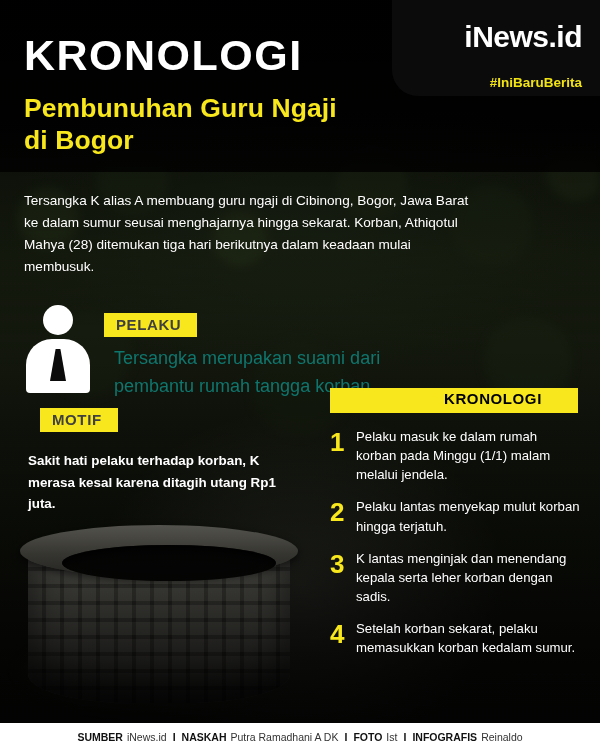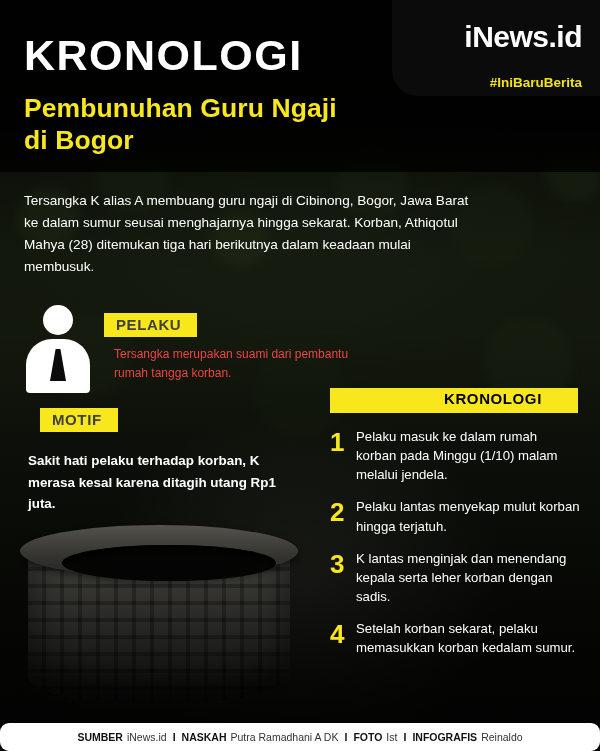--- a/index.html
+++ b/index.html
@@ -154,21 +154,21 @@
     border-radius: 26px 26px 4px 4px;
   }
   .person-tie {
     position: absolute; left: 24px; top: 44px; width: 16px; height: 32px;
     background: #0b0b0b;
     clip-path: polygon(35% 0, 65% 0, 100% 100%, 0 100%);
   }
 
   .pelaku-text {
     position: absolute; left: 114px; top: 345px; width: 270px;
-    font-size: 12px; color: #ef4444; line-height: 1.55;
+    font-size: 18px; color: #0f766e; line-height: 1.55;
   }
   .motif-text {
     position: absolute; left: 28px; top: 450px; width: 260px;
     font-size: 13.4px; color: #fff; line-height: 1.62; font-weight: bold;
   }
 
   
   .krono-list {
     position: absolute; left: 330px; top: 427px; width: 250px;
   }
@@ -192,21 +192,21 @@
     color: #ffffff;
     line-height: 1.45;
   }
 
   
   .footer {
     position: absolute; left: 0; bottom: 0; width: 600px; height: 28px;
     background: #ffffff;
     display: flex; align-items: center; justify-content: center;
     gap: 4px;
-    font-size: 10.5px; color: #111; border-radius: 9px;
+    font-size: 10.5px; color: #111;
   }
   .footer b { font-weight: bold; }
   .footer .sep { color: #111; font-weight: bold; margin: 0 2px; }
   .footer .val { color: #333; }
 </style>
 </head>
 <body>
 
 <div id="page">
 
@@ -250,21 +250,21 @@
     <span class="chip">MOTIF</span>
   </div>
   <div class="motif-text">Sakit hati pelaku terhadap korban, K merasa kesal karena ditagih utang Rp1 juta.</div>
 
   <div class="krono-bar"></div>
   <div class="krono-bar-label">KRONOLOGI</div>
 
   <div class="krono-list">
     <div class="krono-item">
       <div class="krono-num">1</div>
-      <div class="krono-txt">Pelaku masuk ke dalam rumah korban pada Minggu (1/10) malam melalui jendela.</div>
+      <div class="krono-txt">Pelaku masuk ke dalam rumah korban pada Minggu (1/1) malam melalui jendela.</div>
     </div>
     <div class="krono-item">
       <div class="krono-num">2</div>
       <div class="krono-txt">Pelaku lantas menyekap mulut korban hingga terjatuh.</div>
     </div>
     <div class="krono-item">
       <div class="krono-num">3</div>
       <div class="krono-txt">K lantas menginjak dan menendang kepala serta leher korban dengan sadis.</div>
     </div>
     <div class="krono-item">

